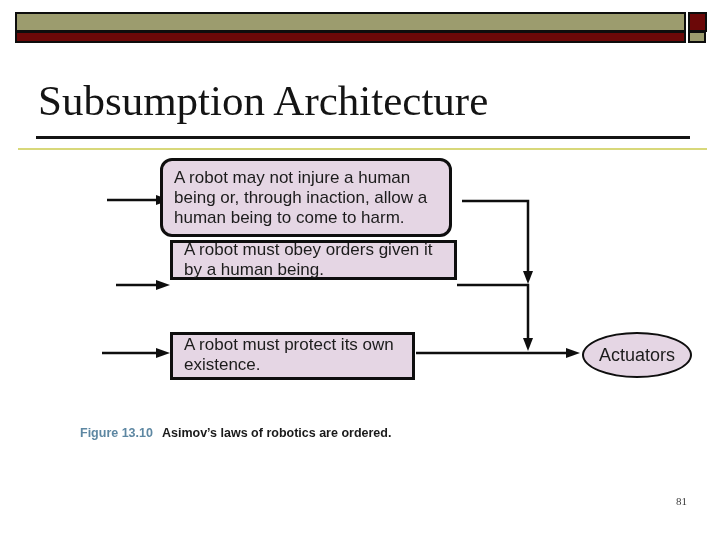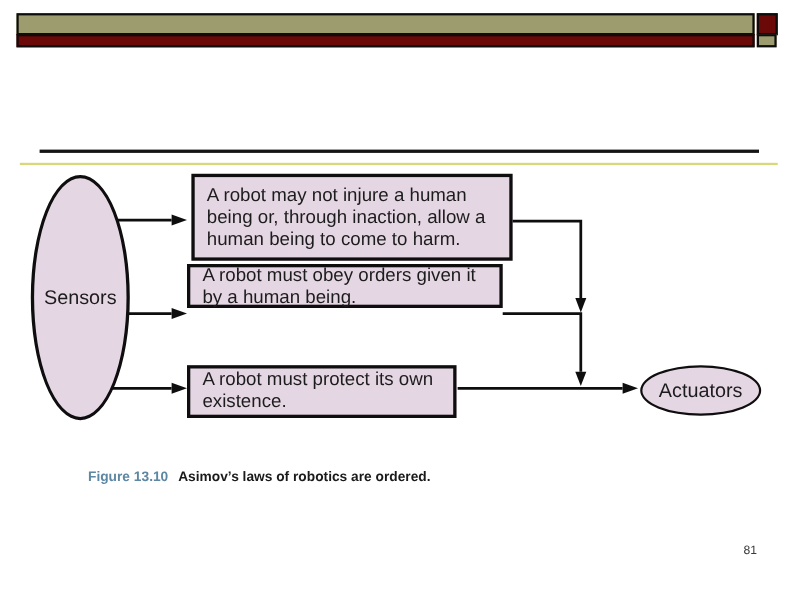--- a/index.html
+++ b/index.html
@@ -25,45 +25,46 @@
 
   
   .node{
     position:absolute;box-sizing:border-box;background:#e5d6e4;
     border:3px solid #0e0e0e;color:#1c1c1c;
   }
   .ellipse{border-radius:50%;display:flex;align-items:center;justify-content:center;}
   #sensors{left:28px;top:159px;width:90px;height:223px;border-width:3px;font-size:18px;}
   #actuators{left:582px;top:332px;width:110px;height:46px;border-width:2px;font-size:18px;}
   .lawbox{display:flex;align-items:center;padding:2px 11px;font-size:17px;line-height:20px;}
-  #law1{left:174px;top:158px;width:292px;height:79px;}
+  #law1{left:160px;top:158px;width:292px;height:79px;border-radius:12px;}
   #law2{left:170px;top:240px;width:287px;height:40px;}
   #law3{left:170px;top:332px;width:245px;height:48px;align-items:flex-end;}
 
   #connectors{position:absolute;left:0;top:0;pointer-events:none;}
   #connectors path{stroke:#0e0e0e;stroke-width:2.5px;fill:none;}
   #connectors polygon{fill:#0e0e0e;stroke:none;}
 
   
   #caption{position:absolute;left:43px;top:426px;font-size:12.5px;font-weight:bold;color:#1a1a1a;white-space:nowrap;padding-left:37px;}
   #caption .fig{color:#5d87a2;margin-right:9px;}
 
   
-  #page-num{position:absolute;left:676px;top:495px;font-size:11px;color:#3a3a3a;}
+  #page-num{position:absolute;left:676px;top:495px;font-size:11px;color:#3a3a3a;font-family:Liberation Serif, serif;}
 </style>
 </head>
 <body>
 
 <div id="slide">
 
   <div class="bar" id="bar-olive"></div>
   <div class="bar" id="bar-maroon"></div>
   <div class="bar" id="sq-maroon"></div>
   <div class="bar" id="sq-olive"></div>
 
+  <div id="title">Subsumption Architecture</div>
   <div id="title-rule-black"></div>
   <div id="title-rule-yellow"></div>
 
   <svg id="connectors" width="720" height="540" viewBox="0 0 720 540">
 
     <path d="M107,200 H156"></path>
     <polygon points="156,195 156,205 170,200"></polygon>
     <path d="M116,285 H156"></path>
     <polygon points="156,280 156,290 170,285"></polygon>
     <path d="M102,353 H156"></path>
@@ -72,23 +73,20 @@
     <path d="M462,201 H528 V271"></path>
     <polygon points="523,271 533,271 528,284"></polygon>
 
     <path d="M457,285 H528 V338"></path>
     <polygon points="523,338 533,338 528,351"></polygon>
 
     <path d="M416,353 H566"></path>
     <polygon points="566,348 566,358 580,353"></polygon>
   </svg>
 
-  <div class="node ellipse" id="sensors">
-    <span>Sensors</span>
-  </div>
 
   <div class="node lawbox" id="law1">
     <span>A robot may not injure a human being or, through inaction, allow a human being to come to harm.</span>
   </div>
   <div class="node lawbox" id="law2">
     <span>A robot must obey orders given it by a human being.</span>
   </div>
   <div class="node lawbox" id="law3">
     <span>A robot must protect its own existence.</span>
   </div>

